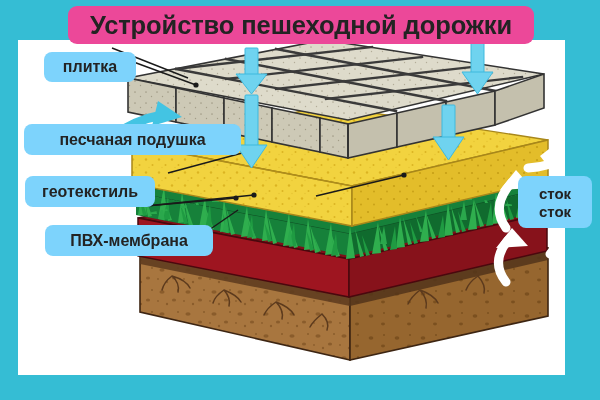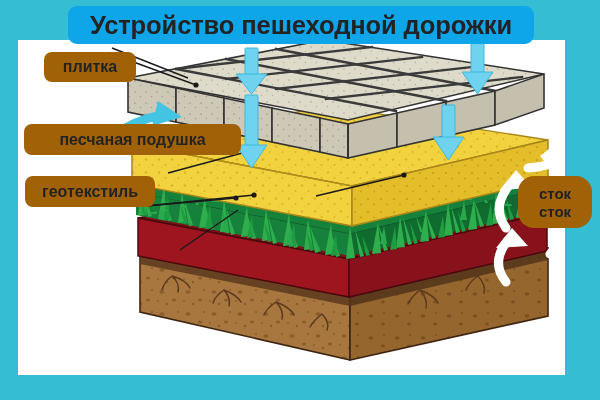--- a/index.html
+++ b/index.html
@@ -11,44 +11,44 @@
   }
   #stage{position:absolute;inset:0;width:600px;height:400px;}
 
   .panel{
     position:absolute;left:18px;top:40px;width:547px;height:335px;
     background:#ffffff;
   }
 
   .title-badge{
     position:absolute;left:68px;top:6px;width:466px;height:38px;
-    background:#0ea5e9;border-radius:9px;
+    background:#ec4899;border-radius:9px;
     display:flex;align-items:center;justify-content:center;
     z-index:40;
   }
   .title-badge span{
     font-size:25.5px;font-weight:bold;color:#232323;letter-spacing:-0.1px;
     white-space:nowrap;
   }
 
   .label{
-    position:absolute;background:#a16207;border-radius:8px;
+    position:absolute;background:#7dd3fc;border-radius:8px;
     display:flex;align-items:center;justify-content:center;
     z-index:35;box-sizing:border-box;
   }
   .label span{
     font-size:16px;font-weight:bold;color:#232323;white-space:nowrap;
   }
   #lbl-tile{left:44px;top:52px;width:92px;height:30px;}
   #lbl-sand{left:24px;top:124px;width:217px;height:31px;}
   #lbl-geo{left:25px;top:176px;width:130px;height:31px;}
   #lbl-pvc{left:45px;top:225px;width:168px;height:31px;}
   #lbl-drain{
     left:518px;top:176px;width:74px;height:52px;
-    flex-direction:column;line-height:1.15;padding-top:1px;border-radius:16px;
+    flex-direction:column;line-height:1.15;padding-top:1px;
   }
   #lbl-drain span{font-size:15px;}
 
   svg.art{position:absolute;left:0;top:0;width:600px;height:400px;z-index:10;}
 </style>
 </head>
 <body>
 
 <div id="stage">
 
@@ -342,18 +342,21 @@
 
   <div class="label" id="lbl-tile">
     <span>плитка</span>
   </div>
   <div class="label" id="lbl-sand">
     <span>песчаная подушка</span>
   </div>
   <div class="label" id="lbl-geo">
     <span>геотекстиль</span>
   </div>
+  <div class="label" id="lbl-pvc">
+    <span>ПВХ-мембрана</span>
+  </div>
   <div class="label" id="lbl-drain">
     <span>сток</span>
     <span>сток</span>
   </div>
 
 </div>
 
 </body></html>

